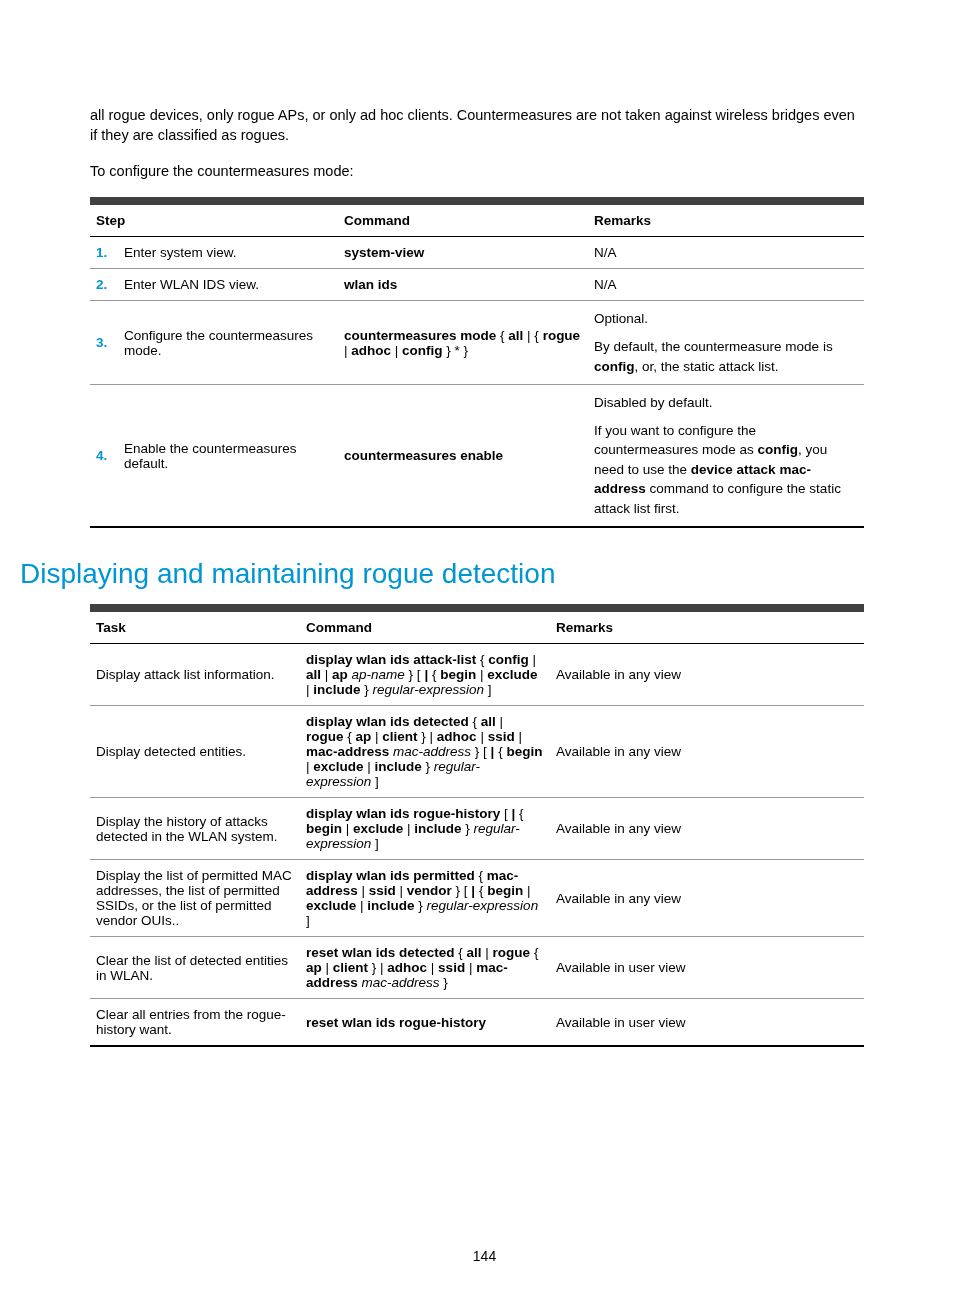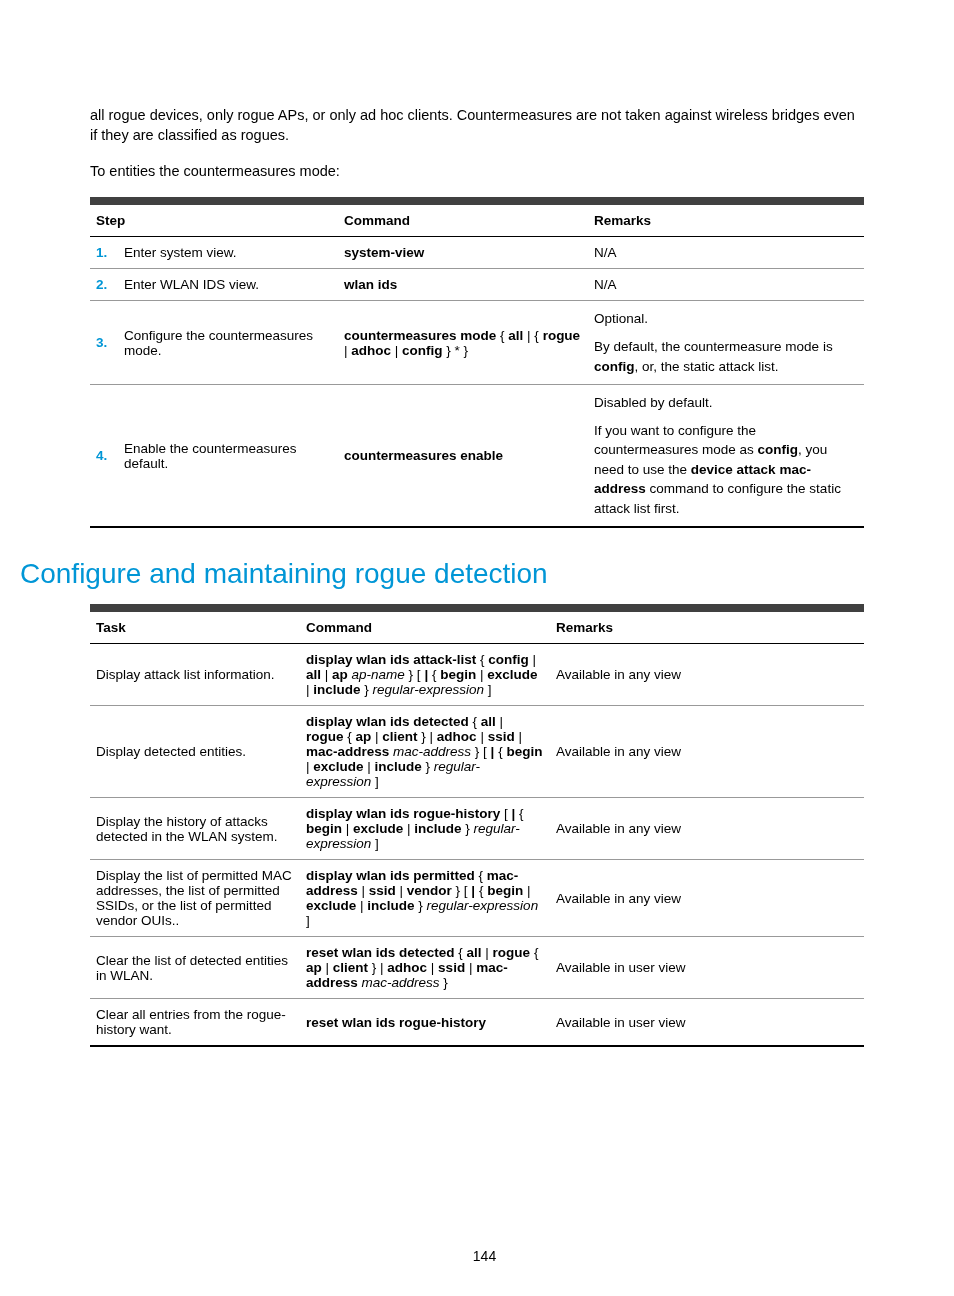--- a/index.html
+++ b/index.html
@@ -55,21 +55,21 @@
   }
   .r-block { line-height: 1.45; }
   .r-block + .r-block { margin-top: 8px; }
 </style>
 </head>
 <body>
 
 <div class="page">
 
   <p class="body-text">all rogue devices, only rogue APs, or only ad hoc clients. Countermeasures are not taken against wireless bridges even if they are classified as rogues.</p>
-  <p class="body-text">To entities the countermeasures mode:</p>
+  <p class="body-text">To configure the countermeasures mode:</p>
 
   <table>
     <colgroup>
         <col style="width:28px">
         <col class="col-task">
         <col class="col-cmd">
         <col class="col-rem">
       </colgroup>
     <thead>
       <tr>
@@ -105,21 +105,21 @@
           <td>Enable the countermeasures default.</td>
           <td><span class="b">countermeasures enable</span></td>
           <td>
             <div class="r-block"><span>Disabled by default.</span></div>
             <div class="r-block"><span>If you want to configure the countermeasures mode as </span><span class="b">config</span><span>, you need to use the </span><span class="b">device attack mac-address</span><span> command to configure the static attack list first.</span></div>
           </td>
         </tr>
       </tbody>
   </table>
 
-  <h2 class="section">Configure and maintaining rogue detection</h2>
+  <h2 class="section">Displaying and maintaining rogue detection</h2>
 
   <table class="t2">
     <colgroup>
         <col class="col-task">
         <col class="col-cmd">
         <col class="col-rem">
       </colgroup>
     <thead>
       <tr>
         <th>Task</th>

